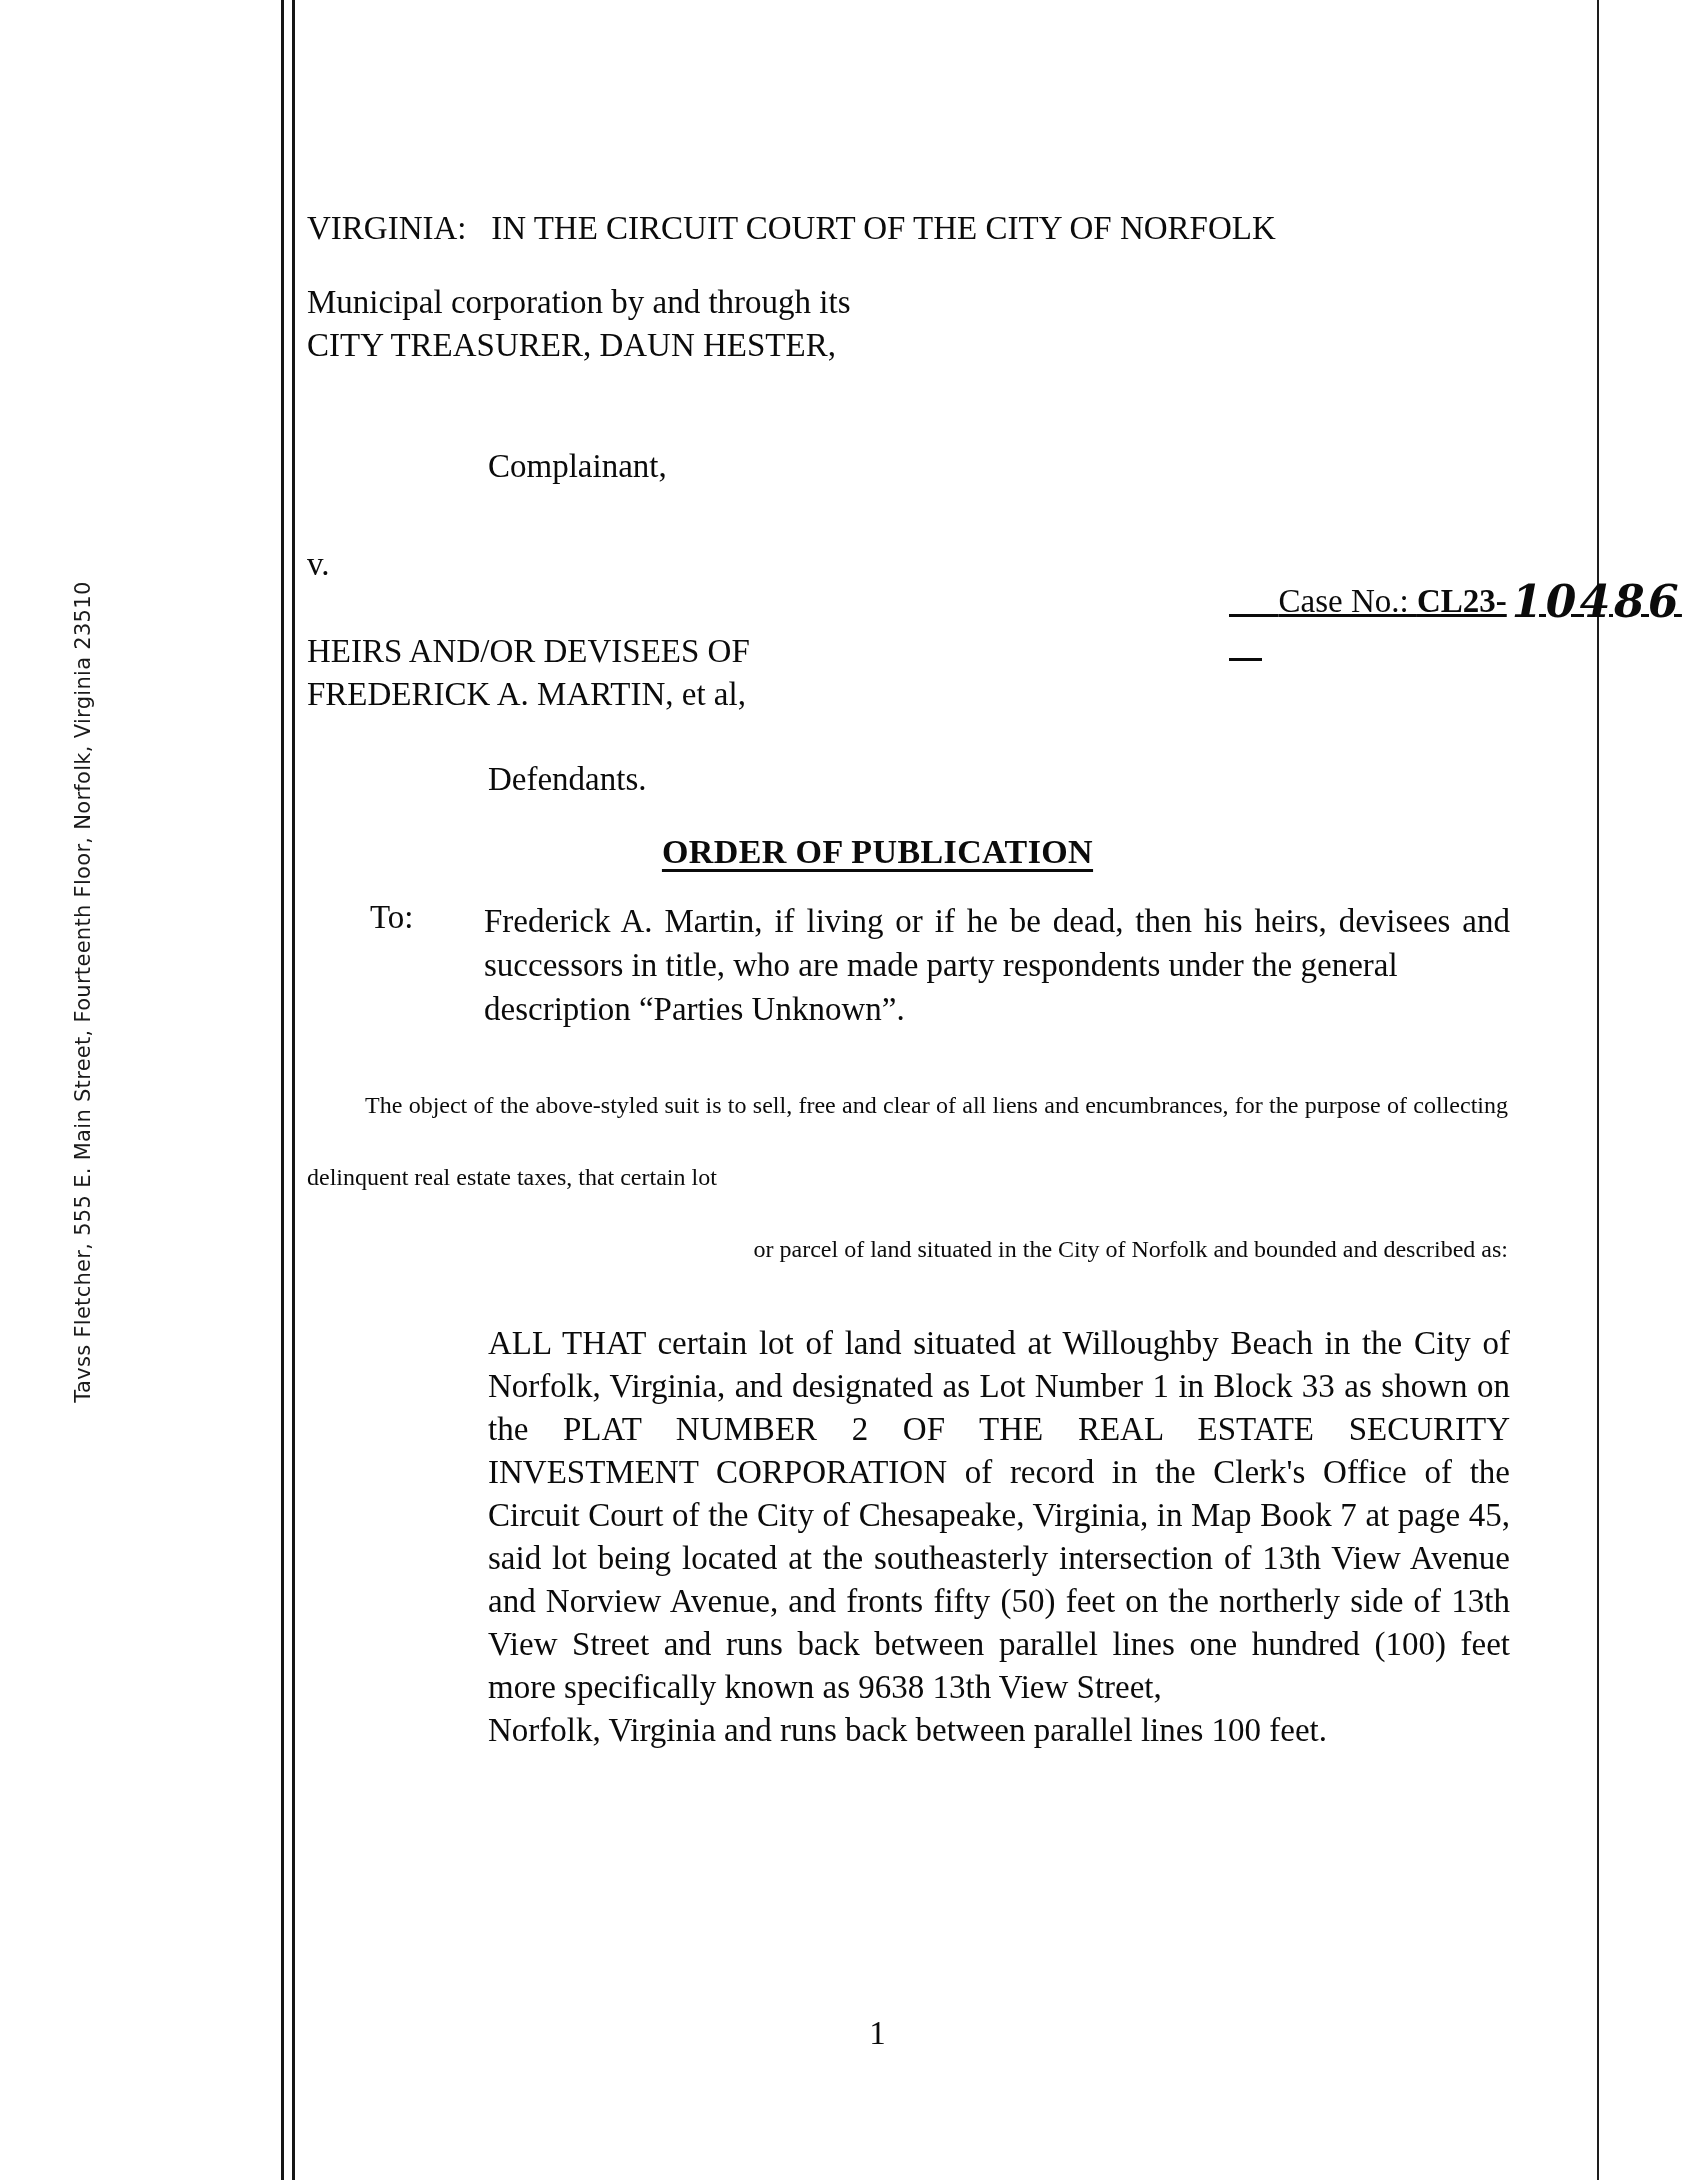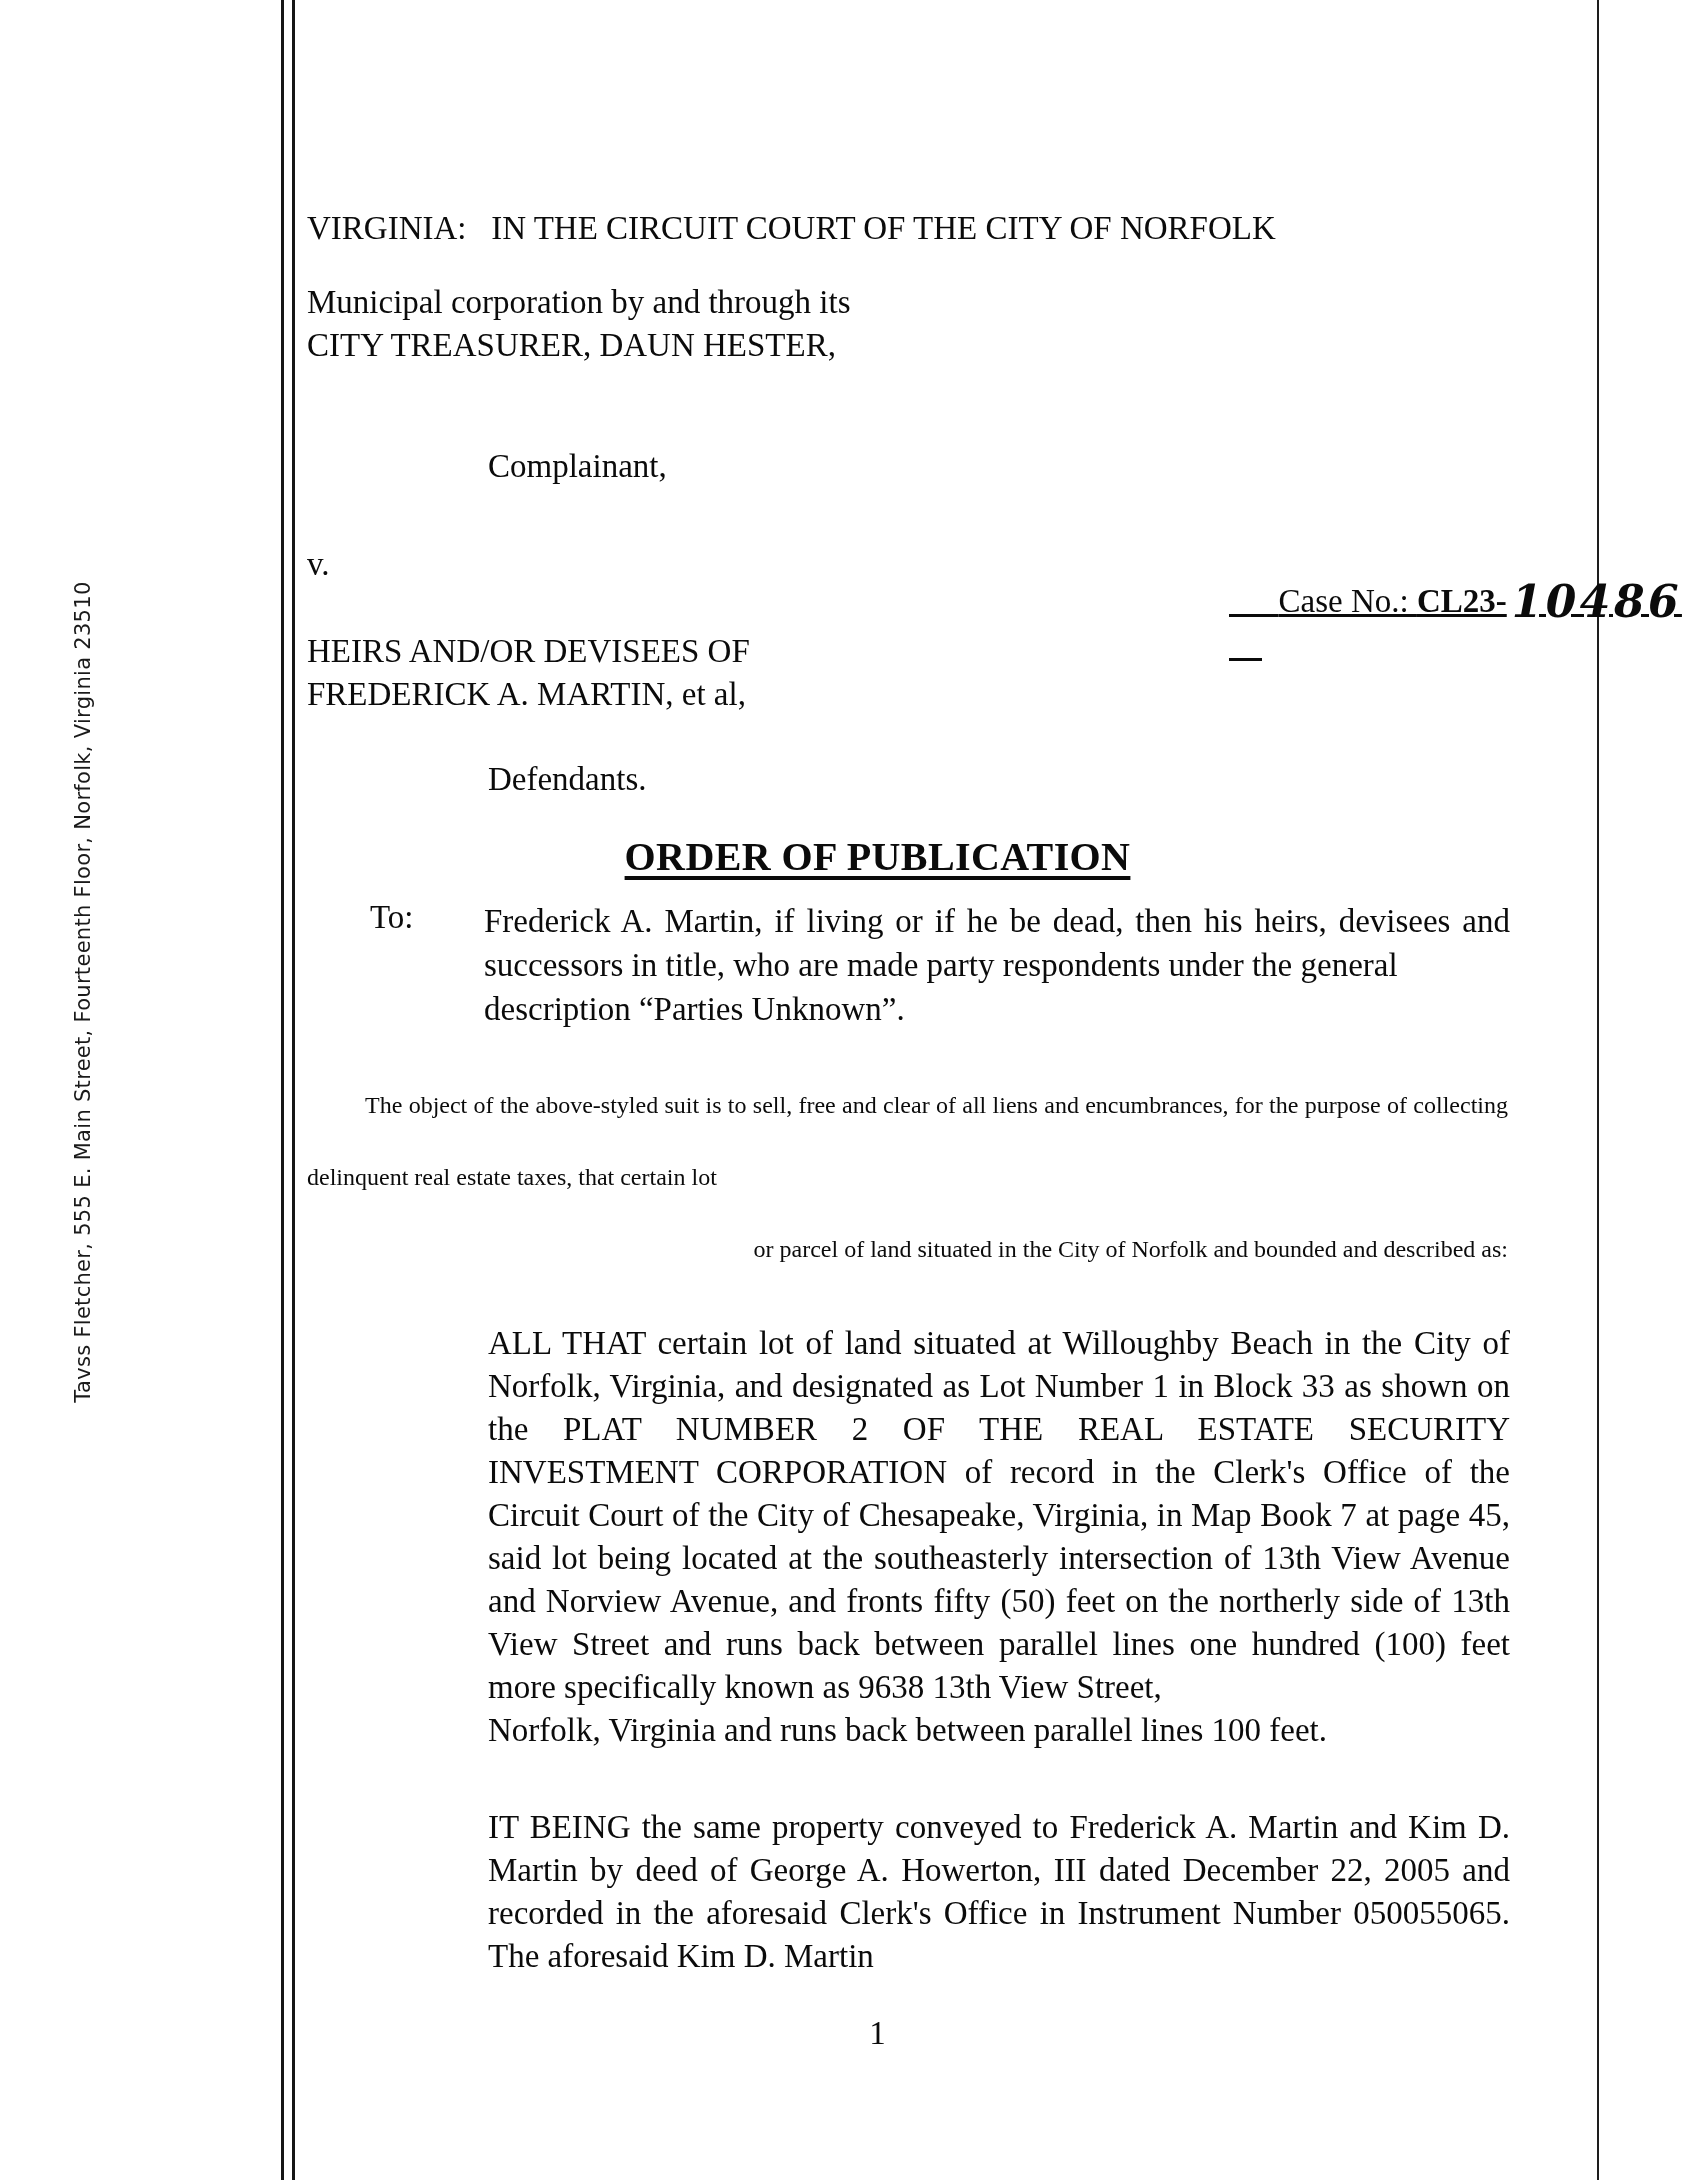--- a/index.html
+++ b/index.html
@@ -118,21 +118,21 @@
   }
 
   .defendants { top: 758px; left: 181px; }
 
   .doc-title {
     top: 833px;
     left: 0;
     width: 1141px;
     text-align: center;
     font-weight: bold;
-    font-size: 40px;
+    font-size: 34px;
     letter-spacing: 0.4px;
     text-decoration: underline;
     text-underline-offset: 6px;
   }
 
   
   .to-row {
     top: 899px;
     left: 0;
     width: 1201px;
@@ -245,19 +245,18 @@
       <span class="to-label">To:</span>
       <div class="to-text"><span>Frederick A. Martin, if living or if he be dead, then his heirs, devisees and successors in title, who are made party respondents under the general </span><span class="last-line">description “Parties Unknown”.</span></div>
     </div>
 
     <div class="block narrative">
       <p><span>The object of the above-styled suit is to sell, free and clear of all liens and encumbrances, for the purpose of collecting delinquent real estate taxes, that certain lot </span><span class="tail">or parcel of land situated in the City of Norfolk and bounded and described as:</span></p>
     </div>
 
     <div class="block legal-block legal-1"><span>ALL THAT certain lot of land situated at Willoughby Beach in the City of Norfolk, Virginia, and designated as Lot Number 1 in Block 33 as shown on the PLAT NUMBER 2 OF THE REAL ESTATE SECURITY INVESTMENT CORPORATION of record in the Clerk's Office of the Circuit Court of the City of Chesapeake, Virginia, in Map Book 7 at page 45, said lot being located at the southeasterly intersection of 13th View Avenue and Norview Avenue, and fronts fifty (50) feet on the northerly side of 13th View Street and runs back between parallel lines one hundred (100) feet more specifically known as 9638 13th View Street, </span><span class="tail">Norfolk, Virginia and runs back between parallel lines 100 feet.</span></div>
 
-    <div class="block legal-block legal-2">IT BEING the same property conveyed to Frederick A. Martin and Kim D. Martin by deed of George A. Howerton, III dated December 22, 2005 and recorded in the aforesaid Clerk's Office in Instrument Number 050055065. The aforesaid Kim D. Martin</div>
 
     <div class="page-number">1</div>
 
   </div>
 </div>
 
 
 </body></html>

